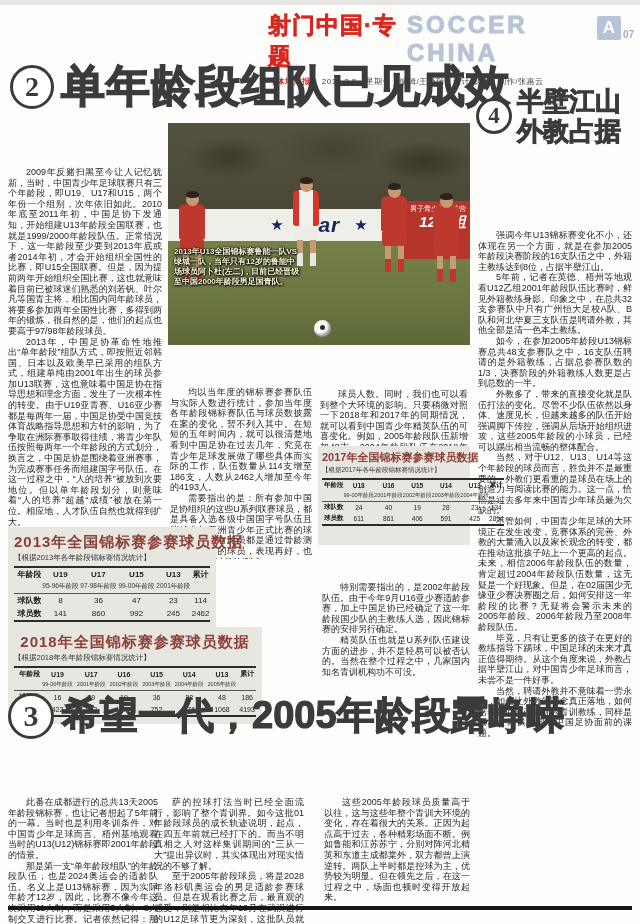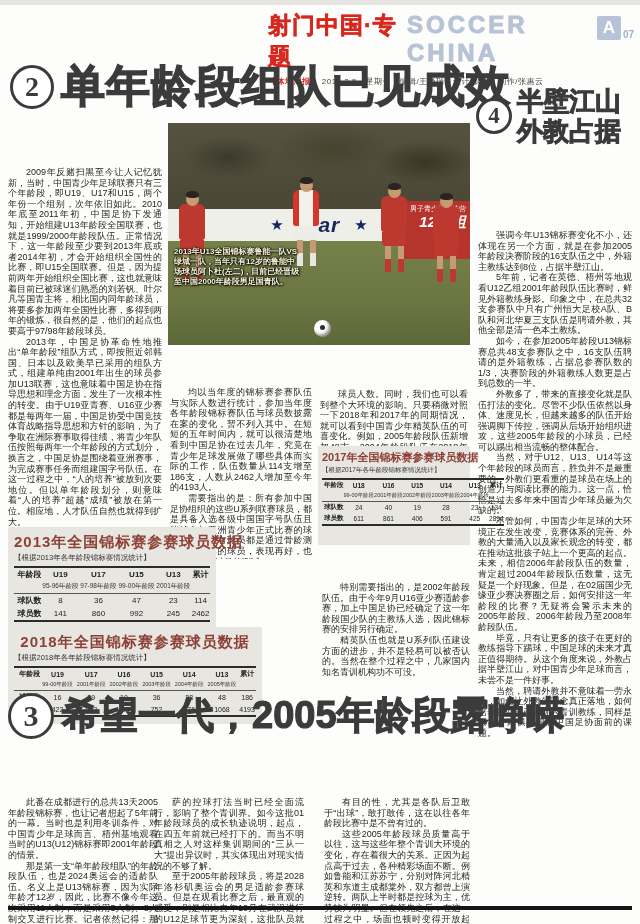--- a/index.html
+++ b/index.html
@@ -361,18 +361,17 @@
 
   <div id="s3a" class="col s3col">
       <p>此番在成都进行的总共13天2005年龄段锦标赛，也让记者想起了5年前的一幕。当时也是利用冬训条件，对中国青少年足球而言、梧州基地观看当时的U13(U12)锦标赛即2001年龄段的情景。</p>
       <p>那是第一支“单年龄段组队”的年龄段队伍，也是2024奥运会的适龄队伍。名义上是U13锦标赛，因为实际年龄才12岁，因此，比赛不像今年这次采用11人制，而是采用5人制、8人制交叉进行比赛。记者依然记得：那个时候的比赛就是小孩“扎堆”，球到哪里就是往哪里跑，没有太多的技术含量。更为重要的是，巴</p>
     </div>
   <div id="s3b" class="col s3col">
       <p>萨的控球打法当时已经全面流行，影响了整个青训界。如今这批01年龄段球员的成长轨迹说明，起点，在四五年前就已经打下的。而当不明真相之人对这样集训期间的“三从一大”提出异议时，其实体现出对现实情况的不够了解。</p>
       <p>至于2005年龄段球员，将是2028年洛杉矶奥运会的男足适龄参赛球员。但是在观看比赛之后，最直观的感受，则是相比去年10月在武汉进行的U12足球节更为深刻，这批队员就是新一代的希望。从个人技术来说，首先就是“不胡踢”，传球都</p>
     </div>
   <div id="s3c" class="col s3col">
-      <p>有目的性，尤其是各队后卫敢于“出球”，敢打敢传，这在以往各年龄段比赛中是不曾有过的。</p>
       <p>这些2005年龄段球员质量高于以往，这与这些年整个青训大环境的变化，存在着很大的关系。正因为起点高于过去，各种精彩场面不断。例如鲁能和江苏苏宁，分别对阵河北精英和东道主成都棠外，双方都曾上演逆转。两队上半时都是控球为主，优势较为明显。但在领先之后，在这一过程之中，场面也顿时变得开放起来。</p>
     </div>
 
   <div class="botrule"></div>
 </div>
 
 </body></html>

